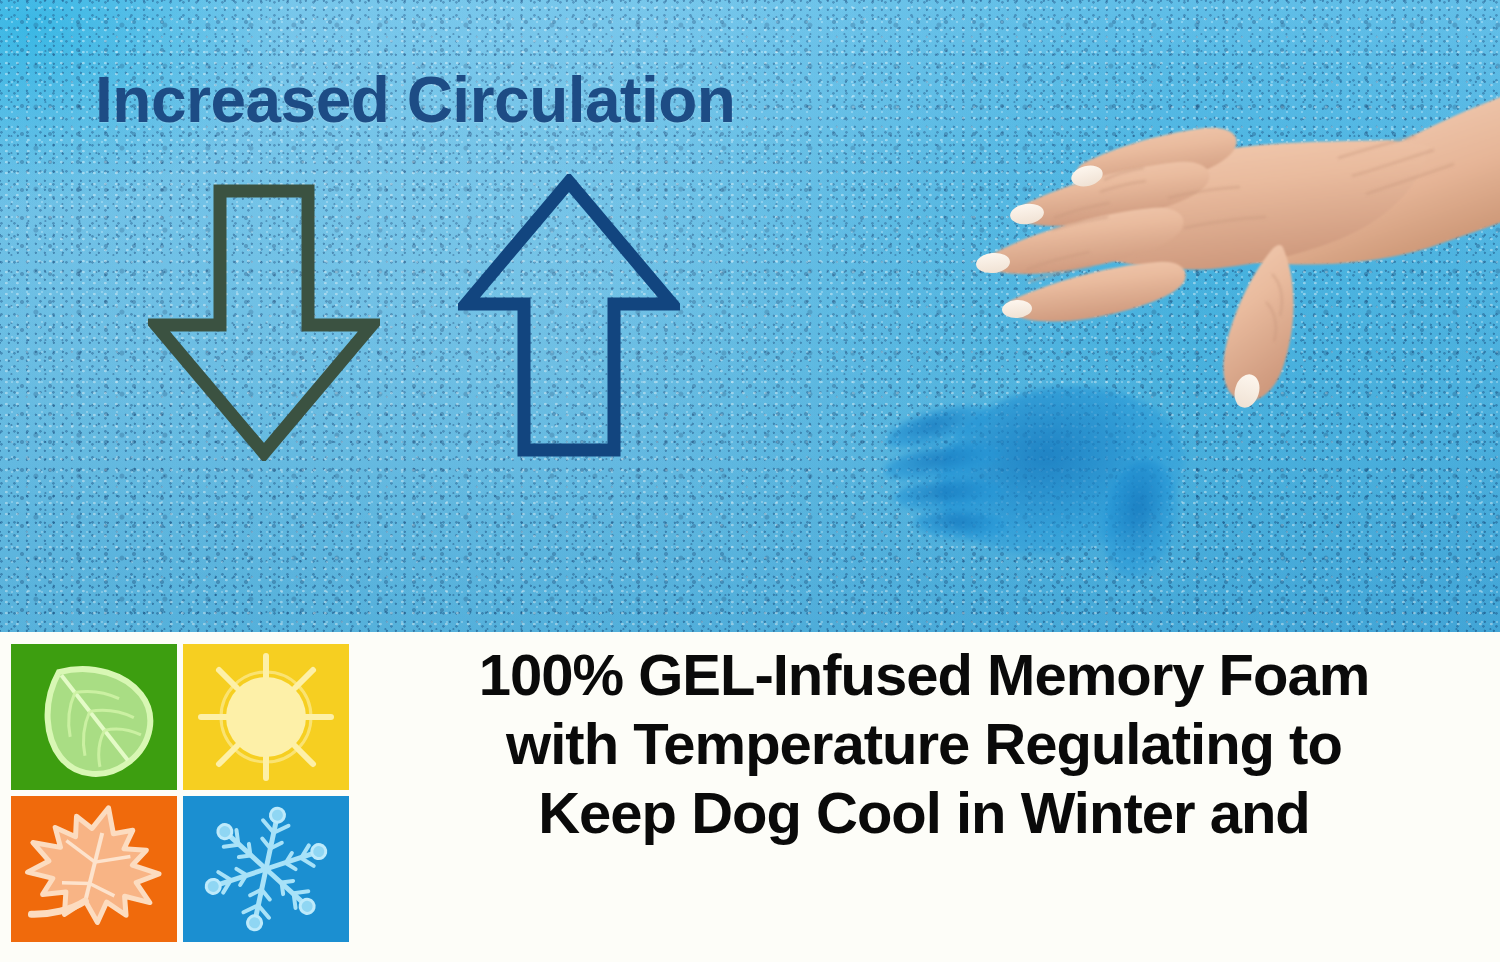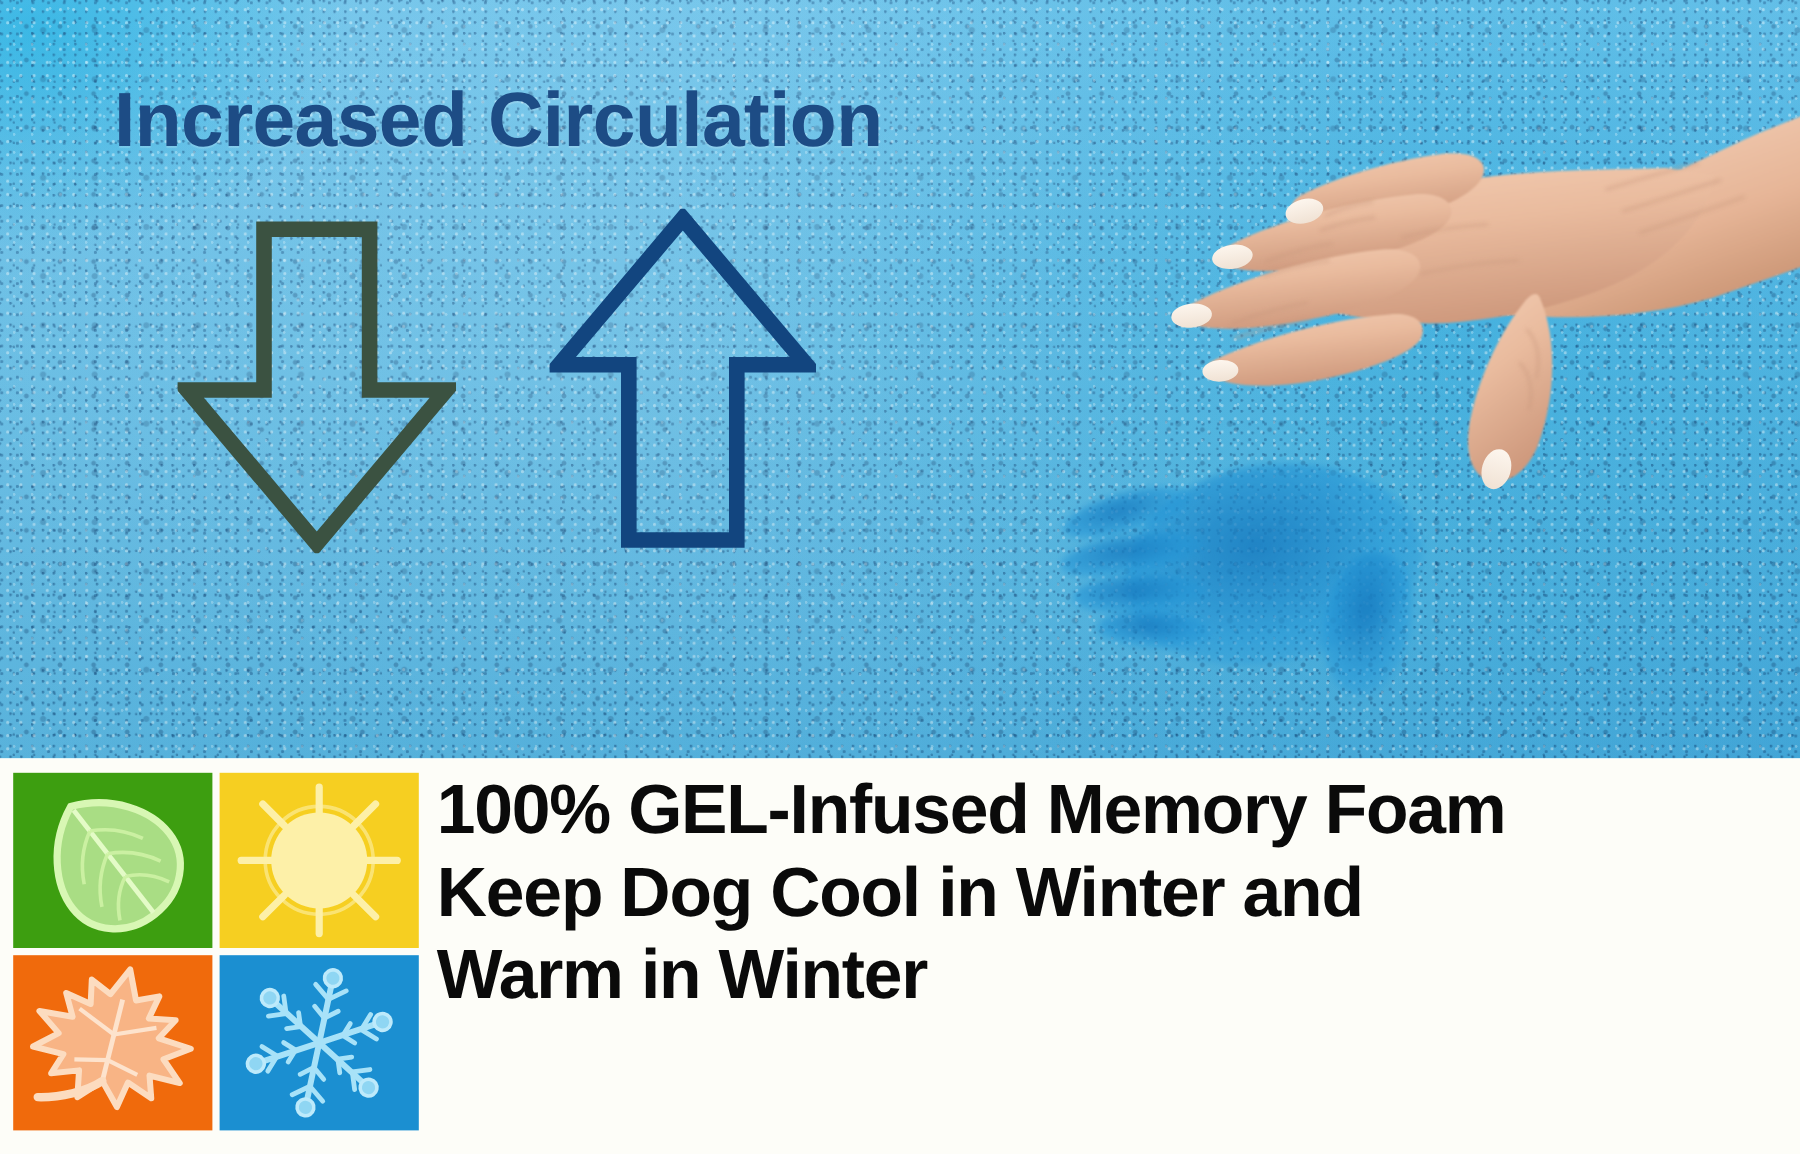--- a/index.html
+++ b/index.html
@@ -173,21 +173,21 @@
     left: 364px;
     top: 8px;
     width: 1120px;
     font-family: "Liberation Sans", sans-serif;
     font-weight: bold;
     font-size: 58px;
     line-height: 69px;
     letter-spacing: -1px;
     color: #0a0a0a;
   }
-  #headline .line { display: block; white-space: nowrap; }
+  #headline .line { display: block; white-space: nowrap; text-align: center; }
 </style>
 </head>
 <body>
 
 <div id="page">
 
   <div id="photo-panel">
     <div id="foam-speckle-a"></div>
     <div id="foam-speckle-b"></div>
     <div id="foam-speckle-c"></div>
@@ -381,17 +381,17 @@
               <circle cx="35" cy="101" r="7"></circle>
               <circle cx="131" cy="45" r="7"></circle>
             </g>
           </g>
         </svg>
       </div>
     </div>
 
     <div id="headline">
       <span class="line">100% GEL-Infused Memory Foam</span>
+      <span class="line">with Temperature Regulating to</span>
       <span class="line">Keep Dog Cool in Winter and</span>
-      <span class="line">Warm in Winter</span>
     </div>
   </div>
 </div>
 
 </body></html>

